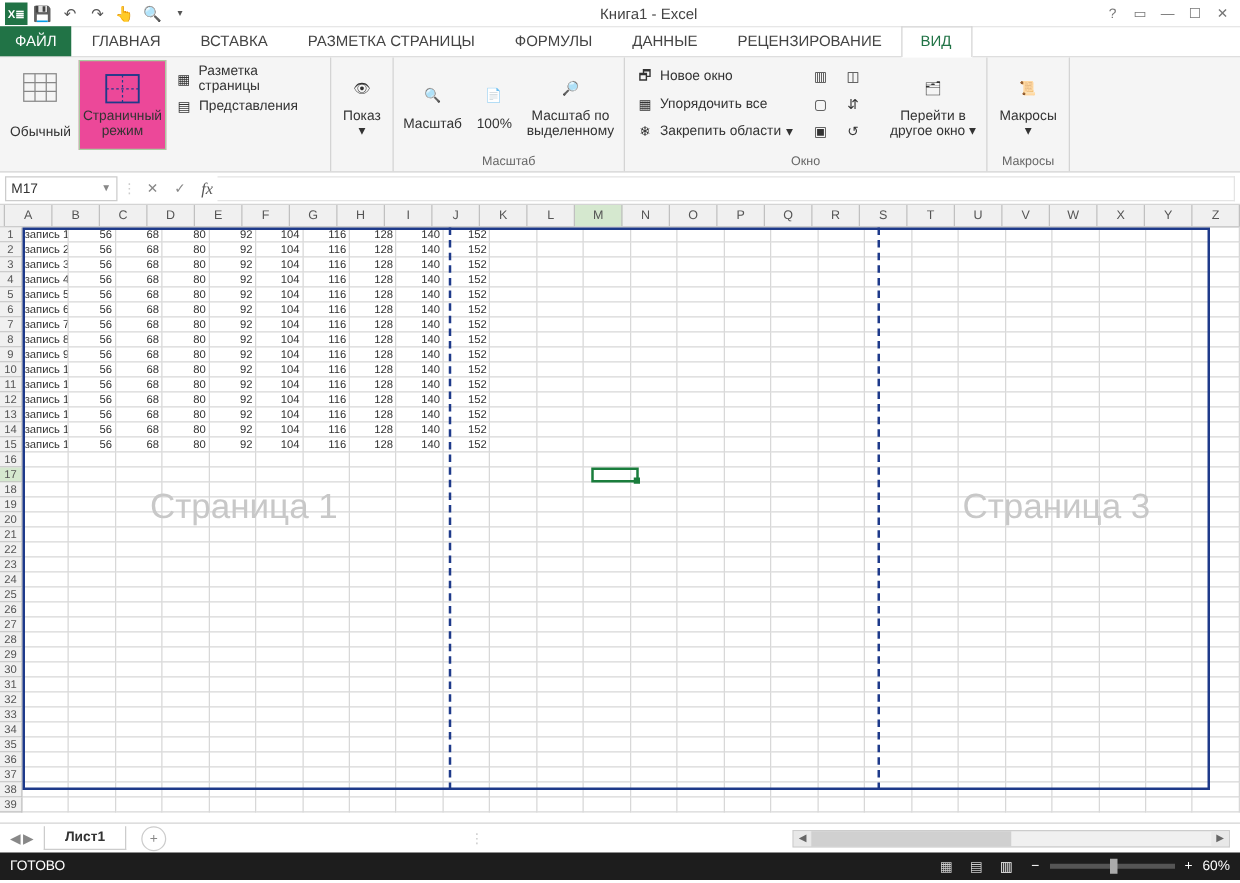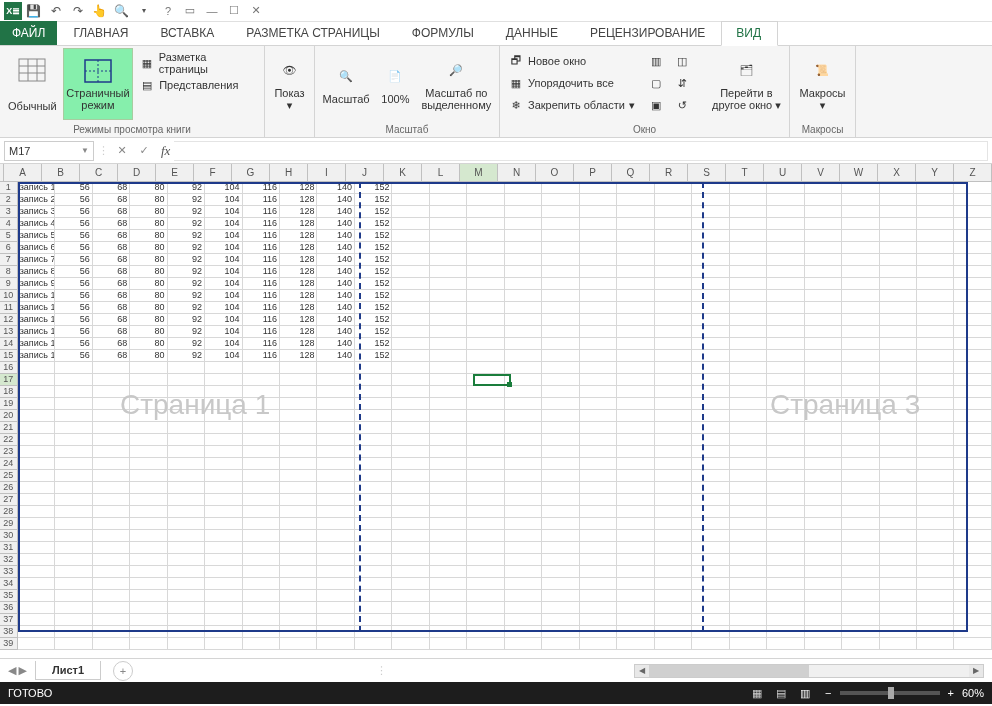--- a/index.html
+++ b/index.html
@@ -13,21 +13,21 @@
 .sys-btn { width:20px; height:18px; display:flex; align-items:center; justify-content:center; color:#777; font-size:11px; }
 .tabs { height:24px; background:#fff; display:flex; align-items:flex-end; border-bottom:1px solid #d4d4d4; }
 .tab { padding:4px 16px 5px 16px; font-size:12px; color:#444; cursor:pointer; text-transform:uppercase; }
 .tab.file { background:#217346; color:#fff; padding:5px 12px; }
 .tab.active { background:#fff; border:1px solid #d4d4d4; border-bottom:1px solid #fff; margin-bottom:-1px; color:#217346;padding-left:14px; }
 .ribbon { height:92px; background:#f5f5f5; border-bottom:1px solid #d4d4d4; display:flex; }
 .rgroup { border-right:1px solid #d4d4d4; display:flex; flex-direction:column; padding:2px 4px 0 4px; }
 .rgroup-body { flex:1; display:flex; align-items:flex-start; gap:2px; }
 .rgroup-label { text-align:center; font-size:10px; color:#666; padding:2px 0; }
 .rbtn-big { display:flex; flex-direction:column; align-items:center; justify-content:center; width:70px; height:72px; font-size:11px; text-align:center; cursor:pointer; padding:2px; }
-.rbtn-big.active{background:#86efac; border:1px solid #a8cca0; }
+.rbtn-big.active{background:#ec4899; border:1px solid #a8cca0; }
 .rbtn-big .ico { width:32px; height:28px; display:flex; align-items:center; justify-content:center; margin-bottom:2px; }
 .rbtn-big .lbl { line-height:1.1; }
 .rbtn-small { display:flex; align-items:center; gap:4px; padding:2px 4px; height:22px; font-size:11px; cursor:pointer; }
 .rbtn-small .ico { width:16px; height:16px; display:flex; align-items:center; justify-content:center; }
 .rcol { display:flex; flex-direction:column; }
 .grid-ico svg { stroke:#3b3b3b; fill:none; }
 .namebox-row { height:26px; display:flex; align-items:center; border-bottom:1px solid #d4d4d4; padding:2px 4px; gap:4px; }
 .namebox { width:90px; height:20px; border:1px solid #ccc; background:#fff; display:flex; align-items:center; padding:0 4px; font-size:11px; justify-content:space-between; }
 .namebox .dd{color:#888;font-size:8px;}
 .fx-btn { width:18px; height:18px; display:flex; align-items:center; justify-content:center; color:#888; }
@@ -70,20 +70,21 @@
 <div class="titlebar">
   <div class="qat">
     <span class="xl-icon">X≣</span>
     <span class="qat-btn">💾</span>
     <span class="qat-btn">↶</span>
     <span class="qat-btn">↷</span>
     <span class="qat-btn">👆</span>
     <span class="qat-btn">🔍</span>
     <span class="qat-btn" style="font-size:8px;">▾</span>
   </div>
+  <div class="title-center">Книга1 - Excel</div>
   <div class="title-right">
     <span class="sys-btn">?</span>
     <span class="sys-btn">▭</span>
     <span class="sys-btn">—</span>
     <span class="sys-btn">☐</span>
     <span class="sys-btn">✕</span>
   </div>
 </div>
 
 <div class="tabs">
@@ -126,21 +127,20 @@
         <div class="rbtn-small">
           <span class="ico">▦</span>
           <span>Разметка страницы</span>
         </div>
         <div class="rbtn-small">
           <span class="ico">▤</span>
           <span>Представления</span>
         </div>
       </div>
     </div>
-    <div class="rgroup-label">Режимы просмотра книги</div>
   </div>
 
   <div class="rgroup" style="width:50px;">
     <div class="rgroup-body">
       <div class="rbtn-big" style="width:46px;">
         <span class="ico">👁</span>
         <span class="lbl"><span>Показ</span><br>▾</span>
       </div>
     </div>
     <div class="rgroup-label"></div>

